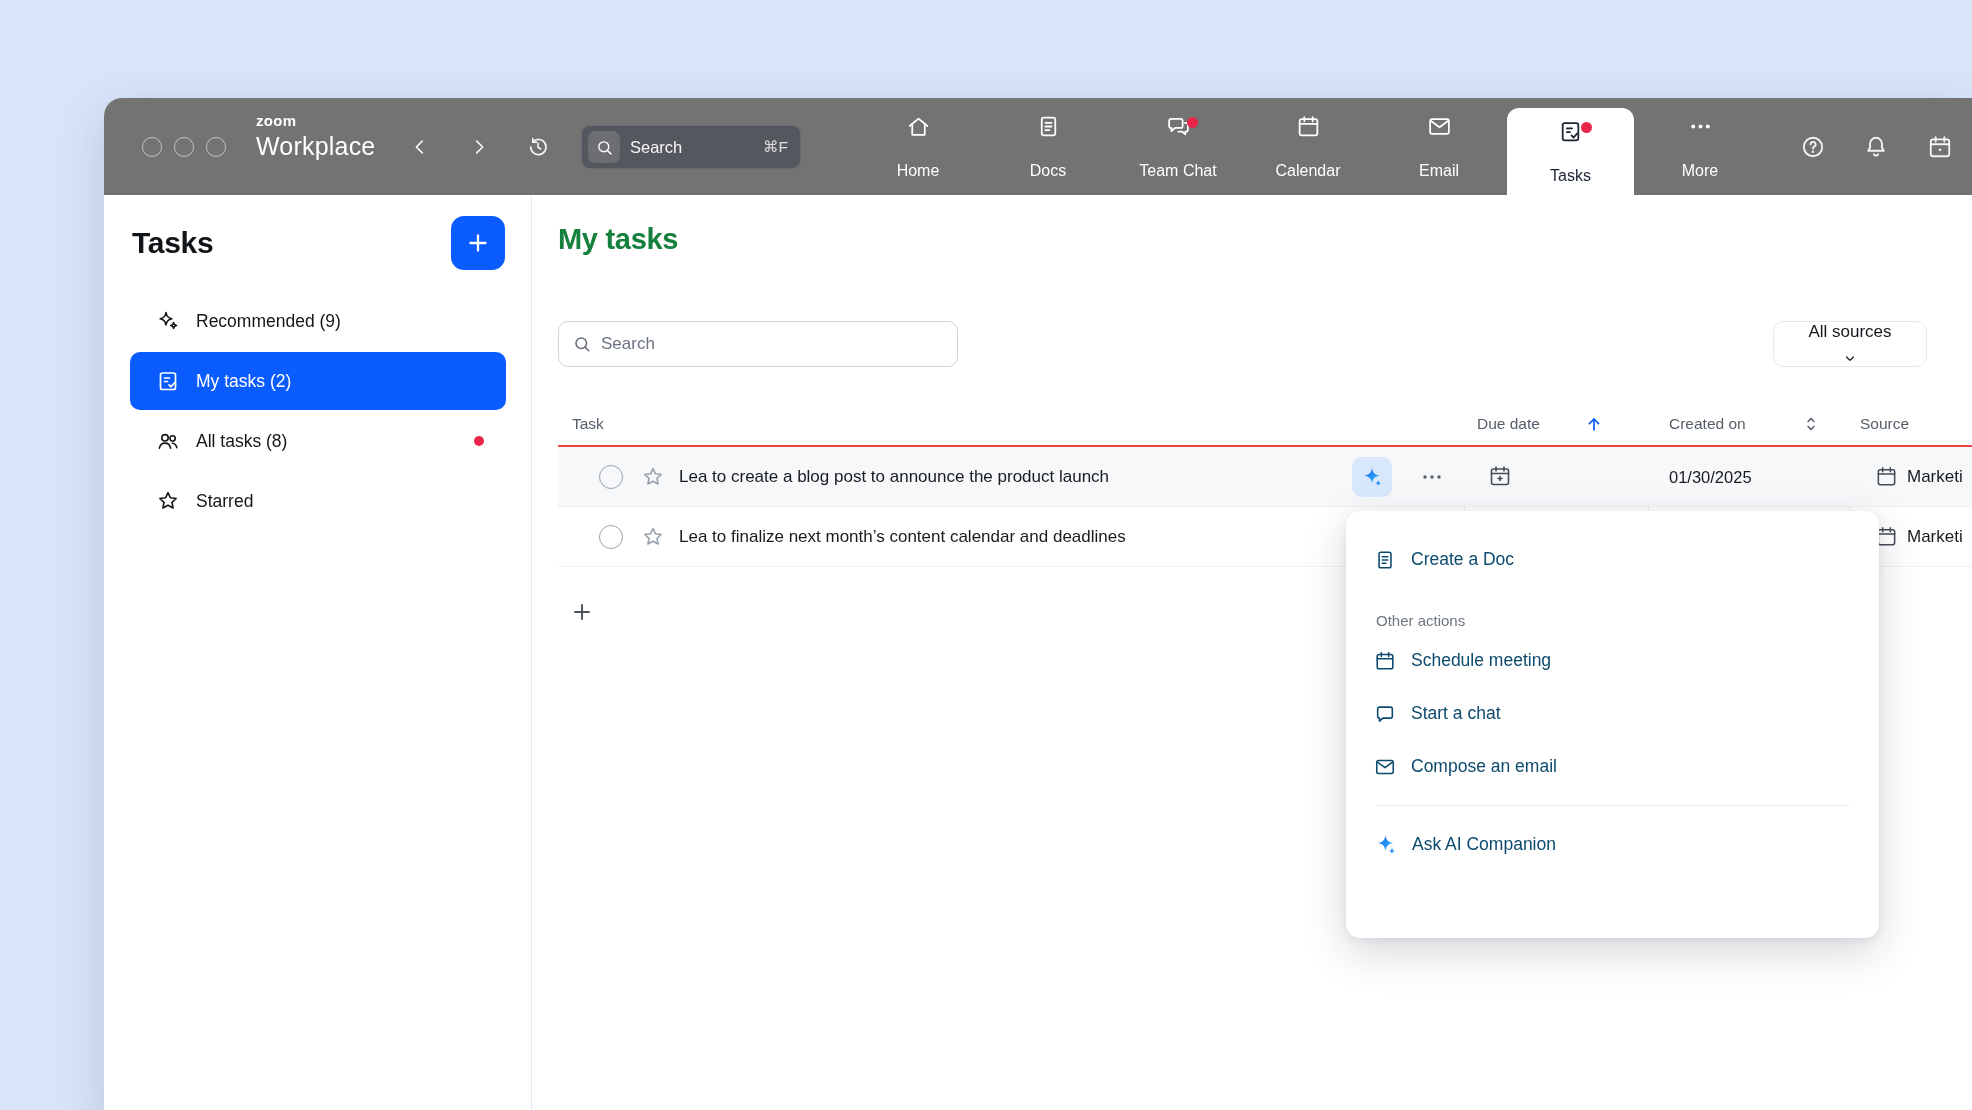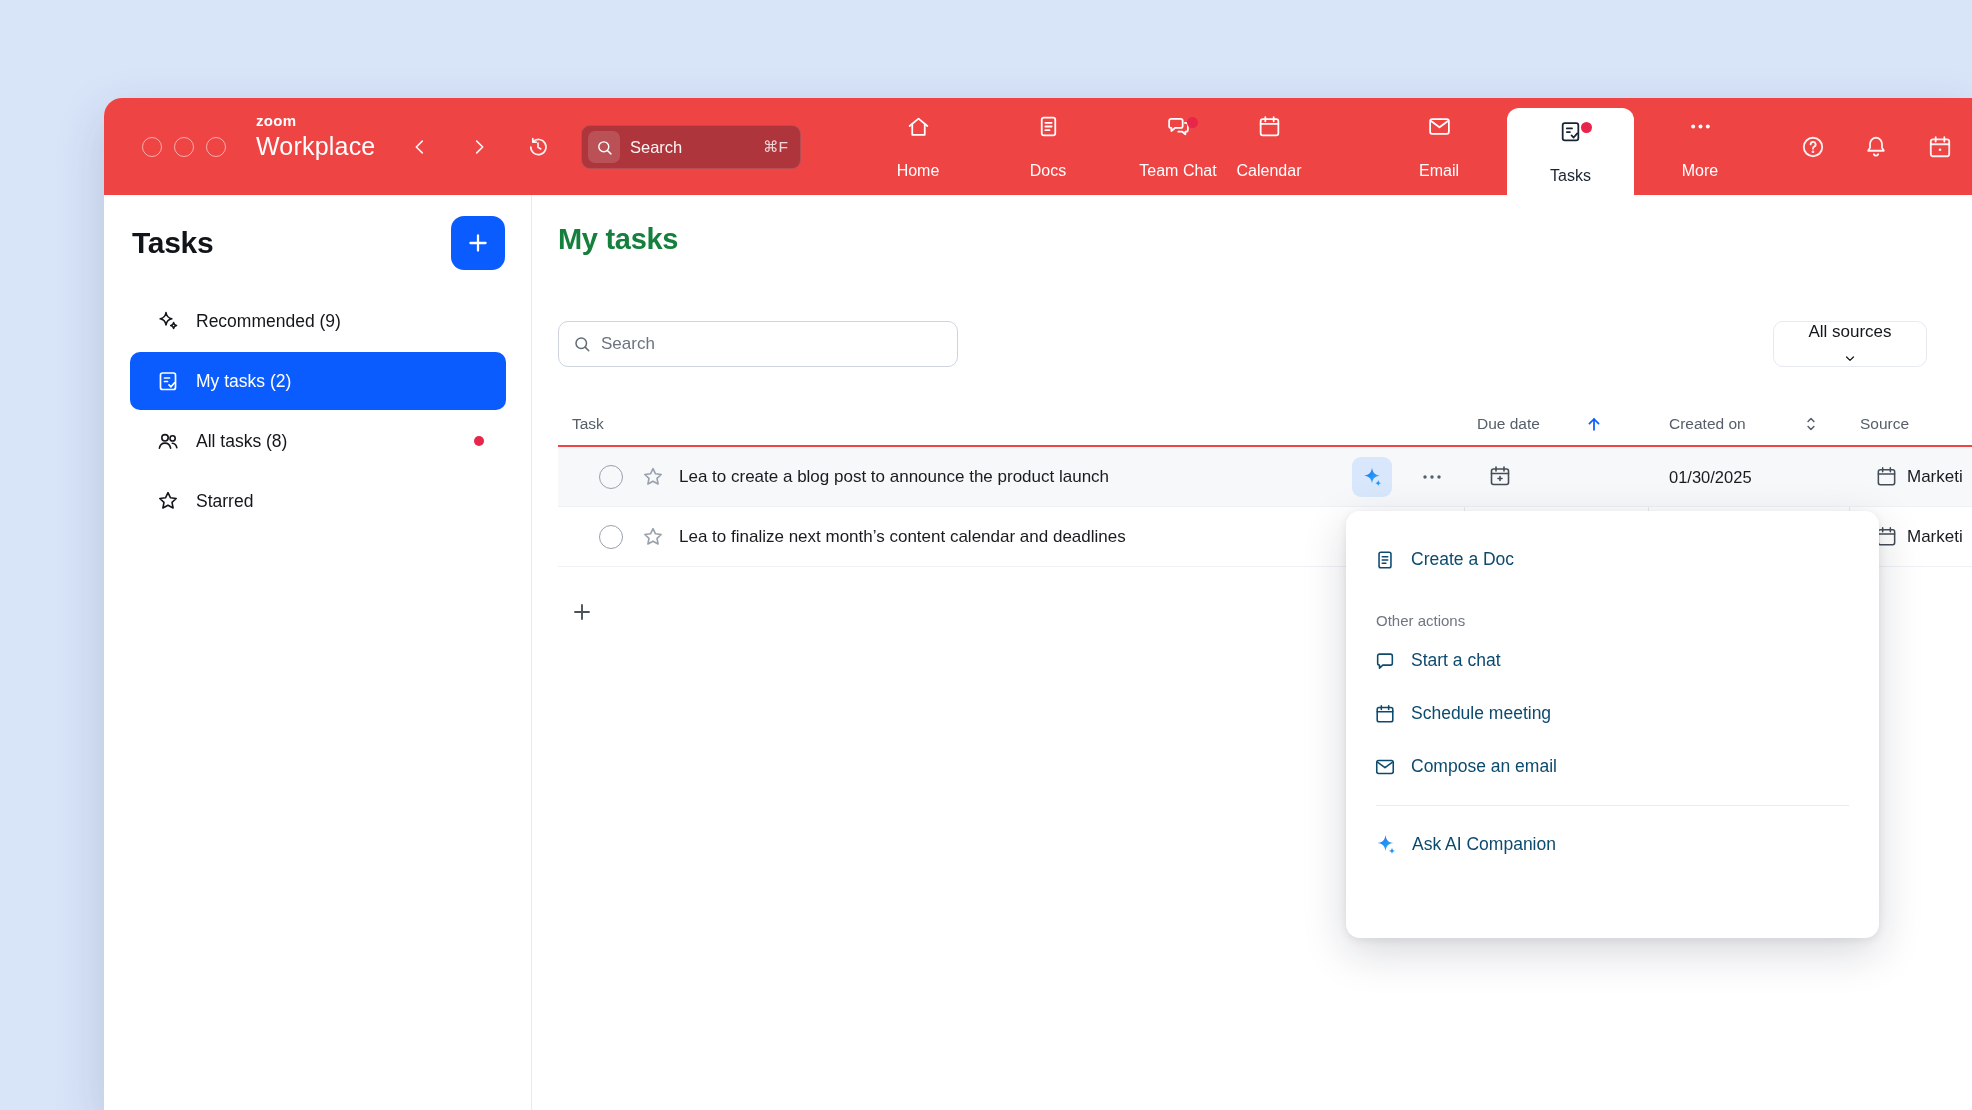--- a/index.html
+++ b/index.html
@@ -11,21 +11,21 @@
     position:relative;
   }
   .window {
     position:absolute; left:104px; top:98px; width:1868px; height:1012px;
     background:#fff; border-top-left-radius:18px; overflow:hidden;
     box-shadow:0 18px 50px rgba(30,50,100,.18);
   }
   
   .topbar {
     position:absolute; left:0; top:0; right:0; height:115px;
-    background:#ef4444; color:#fff;
+    background:#737373; color:#fff;
   }
   .win-controls { position:absolute; left:38px; top:39px; display:flex; gap:12px; }
   .wc { width:20px; height:20px; border-radius:50%; border:1.6px solid rgba(255,255,255,.55); }
   .brand { position:absolute; left:152px; top:15px; line-height:1; }
   .brand-zoom { display:block; font-size:15px; font-weight:700; letter-spacing:.3px; }
   .brand-workplace { display:block; font-size:25px; font-weight:400; margin-top:6px; letter-spacing:.2px; }
   .icon-btn {
     position:absolute; width:32px; height:32px; top:33px;
     display:flex; align-items:center; justify-content:center;
     background:none; border:none; color:rgba(255,255,255,.92); cursor:pointer;
@@ -198,21 +198,21 @@
 
     <button class="nav-item" style="left:1018px">
       <svg width="25" height="25" viewBox="0 0 24 24" fill="none" stroke="currentColor" stroke-width="1.7" stroke-linecap="round" stroke-linejoin="round">
           <path d="M3 6.6a2 2 0 0 1 2-2h9a2 2 0 0 1 2 2v4.8a2 2 0 0 1-2 2H8.6l-3.4 2.9v-2.9H5a2 2 0 0 1-2-2z"></path>
           <path d="M18.2 8.6h.8a2 2 0 0 1 2 2v4.4a2 2 0 0 1-2 2h-.4v2.5l-3-2.5h-3.8"></path>
         </svg>
       <span class="badge-dot" style="top:19px; left:calc(50% + 9px)"></span>
       <span class="nav-label">Team Chat</span>
     </button>
 
-    <button class="nav-item" style="left:1109px">
+    <button class="nav-item" style="left:1148px">
       <svg width="25" height="25" viewBox="0 0 24 24" fill="none" stroke="currentColor" stroke-width="1.7" stroke-linecap="round" stroke-linejoin="round">
           <rect x="3.5" y="5" width="17" height="15.5" rx="2"></rect>
           <path d="M3.5 9.5h17M8 3v4M16 3v4"></path>
         </svg>
       <span class="nav-label">Calendar</span>
     </button>
 
     <button class="nav-item" style="left:1279px">
       <svg width="25" height="25" viewBox="0 0 24 24" fill="none" stroke="currentColor" stroke-width="1.7" stroke-linecap="round" stroke-linejoin="round">
           <rect x="3" y="5" width="18" height="14" rx="2"></rect>
@@ -407,30 +407,30 @@
     <button class="menu-item">
       <svg width="22" height="22" viewBox="0 0 24 24" fill="none" stroke="currentColor" stroke-width="1.7" stroke-linecap="round" stroke-linejoin="round">
           <rect x="5.5" y="3.5" width="13" height="17" rx="2"></rect>
           <path d="M9 8.5h6M9 12h6M9 15.5h4"></path>
         </svg>
       <span>Create a Doc</span>
     </button>
     <div class="menu-label second">Other actions</div>
     <button class="menu-item">
       <svg width="22" height="22" viewBox="0 0 24 24" fill="none" stroke="currentColor" stroke-width="1.7" stroke-linecap="round" stroke-linejoin="round">
-          <path d="M4 6.5a2 2 0 0 1 2-2h12a2 2 0 0 1 2 2v8a2 2 0 0 1-2 2h-8.4L6 19.8v-3.3H6a2 2 0 0 1-2-2z"></path>
-        </svg>
-      <span>Start a chat</span>
+          <rect x="3.5" y="5" width="17" height="15.5" rx="2"></rect>
+          <path d="M3.5 9.5h17M8 3v4M16 3v4"></path>
+        </svg>
+      <span>Schedule meeting</span>
     </button>
     <button class="menu-item">
       <svg width="22" height="22" viewBox="0 0 24 24" fill="none" stroke="currentColor" stroke-width="1.7" stroke-linecap="round" stroke-linejoin="round">
-          <rect x="3.5" y="5" width="17" height="15.5" rx="2"></rect>
-          <path d="M3.5 9.5h17M8 3v4M16 3v4"></path>
-        </svg>
-      <span>Schedule meeting</span>
+          <path d="M4 6.5a2 2 0 0 1 2-2h12a2 2 0 0 1 2 2v8a2 2 0 0 1-2 2h-8.4L6 19.8v-3.3H6a2 2 0 0 1-2-2z"></path>
+        </svg>
+      <span>Start a chat</span>
     </button>
     <button class="menu-item">
       <svg width="22" height="22" viewBox="0 0 24 24" fill="none" stroke="currentColor" stroke-width="1.7" stroke-linecap="round" stroke-linejoin="round">
           <rect x="3" y="5" width="18" height="14" rx="2"></rect>
           <path d="M4.2 7l7.8 5.8L19.8 7"></path>
         </svg>
       <span>Compose an email</span>
     </button>
     <div class="menu-divider"></div>
     <button class="menu-item">

